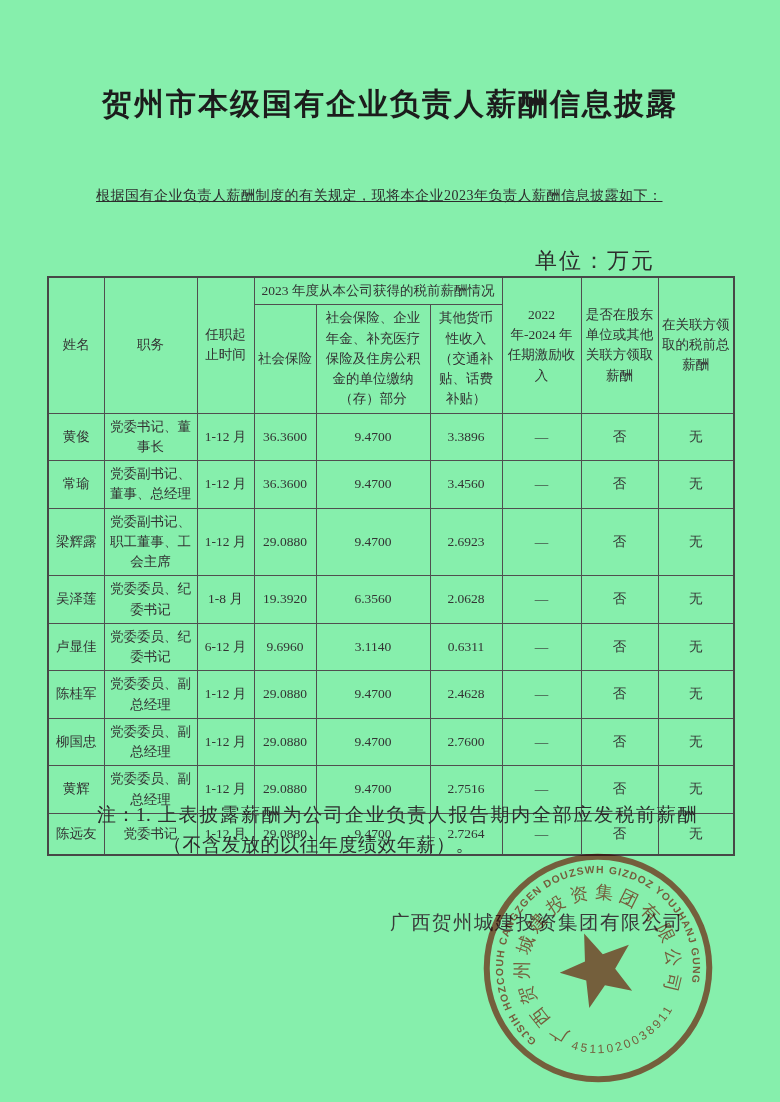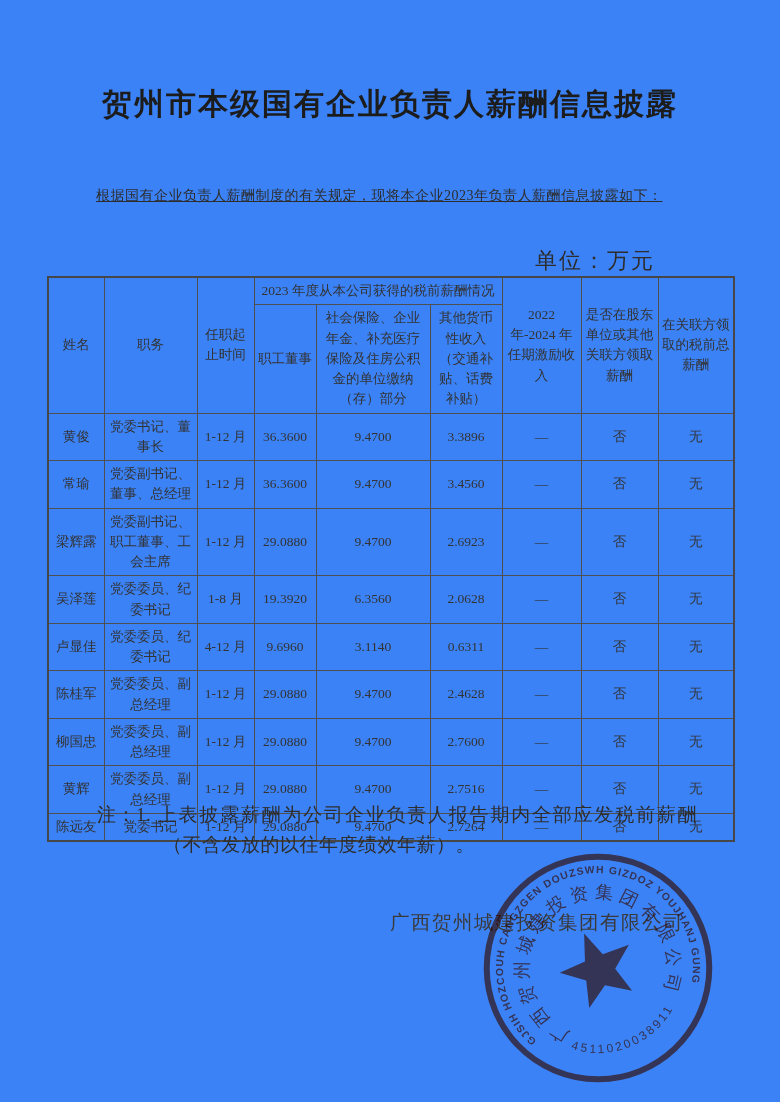--- a/index.html
+++ b/index.html
@@ -1,21 +1,21 @@
 <!DOCTYPE html>
 <html><head>
 <meta charset="utf-8">
 <style>
   * { margin: 0; padding: 0; box-sizing: border-box; }
   html, body { background: #e9e9e7; }
   .page {
     position: relative;
     width: 780px; height: 1102px;
     margin: 0 auto;
-    background: #3b82f6;
+    background: #86efac;
     color: #2d2d2d;
     font-family: "Liberation Serif", "DejaVu Serif", serif;
     overflow: hidden;
   }
   .doc-title {
     position: absolute; top: 84px; left: 0; right: 0;
     text-align: center;
     font-size: 30px; font-weight: bold; letter-spacing: 2px;
     color: #1c1c1c;
   }
@@ -37,21 +37,21 @@
   }
   table.salary th, table.salary td {
     border: 1px solid #4f4f4f;
     text-align: center; vertical-align: middle;
     padding: 3px 3px; line-height: 1.5;
     font-weight: normal;
   }
   table.salary { border: 2px solid #474747; }
   tr.hdr-top { height: 23px; }
   tr.hdr-main { height: 106px; }
-  tbody tr { height: 28px; }
+  tbody tr { height: 42px; }
   td.c-pos { text-align: left; padding-left: 7px; margin-top: 40px; }
   .notes {
     position: absolute; top: 800px; left: 97px; width: 600px;
     font-size: 19px; line-height: 1.6; letter-spacing: 0.5px;
   }
   .notes .row { display: flex; }
   .note-label { flex: 0 0 38px; }
   .note-list { flex: 1; list-style: none; }
   .note-list li { padding-left: 27px; text-indent: -27px; margin-bottom: 2px; text-align: justify; }
   .signature {
@@ -95,21 +95,21 @@
       <tr class="hdr-top">
         <th rowspan="2">姓名</th>
         <th rowspan="2">职务</th>
         <th rowspan="2">任职起止时间</th>
         <th colspan="3">2023 年度从本公司获得的税前薪酬情况</th>
         <th rowspan="2">2022 年-2024 年任期激励收入</th>
         <th rowspan="2">是否在股东单位或其他关联方领取薪酬</th>
         <th rowspan="2">在关联方领取的税前总薪酬</th>
       </tr>
       <tr class="hdr-main">
-        <th>职工董事</th>
+        <th>社会保险</th>
         <th>社会保险、企业年金、补充医疗保险及住房公积金的单位缴纳（存）部分</th>
         <th>其他货币性收入（交通补贴、话费补贴）</th>
       </tr>
     </thead>
     <tbody>
         <tr>
       <td>黄俊</td>
       <td class="c-pos">党委书记、董事长</td>
       <td>1-12 月</td>
       <td>36.3600</td>
@@ -148,21 +148,21 @@
       <td>19.3920</td>
       <td>6.3560</td>
       <td>2.0628</td>
       <td>—</td>
       <td>否</td>
       <td>无</td>
     </tr>
         <tr>
       <td>卢显佳</td>
       <td class="c-pos">党委委员、纪委书记</td>
-      <td>4-12 月</td>
+      <td>6-12 月</td>
       <td>9.6960</td>
       <td>3.1140</td>
       <td>0.6311</td>
       <td>—</td>
       <td>否</td>
       <td>无</td>
     </tr>
         <tr>
       <td>陈桂军</td>
       <td class="c-pos">党委委员、副总经理</td>

